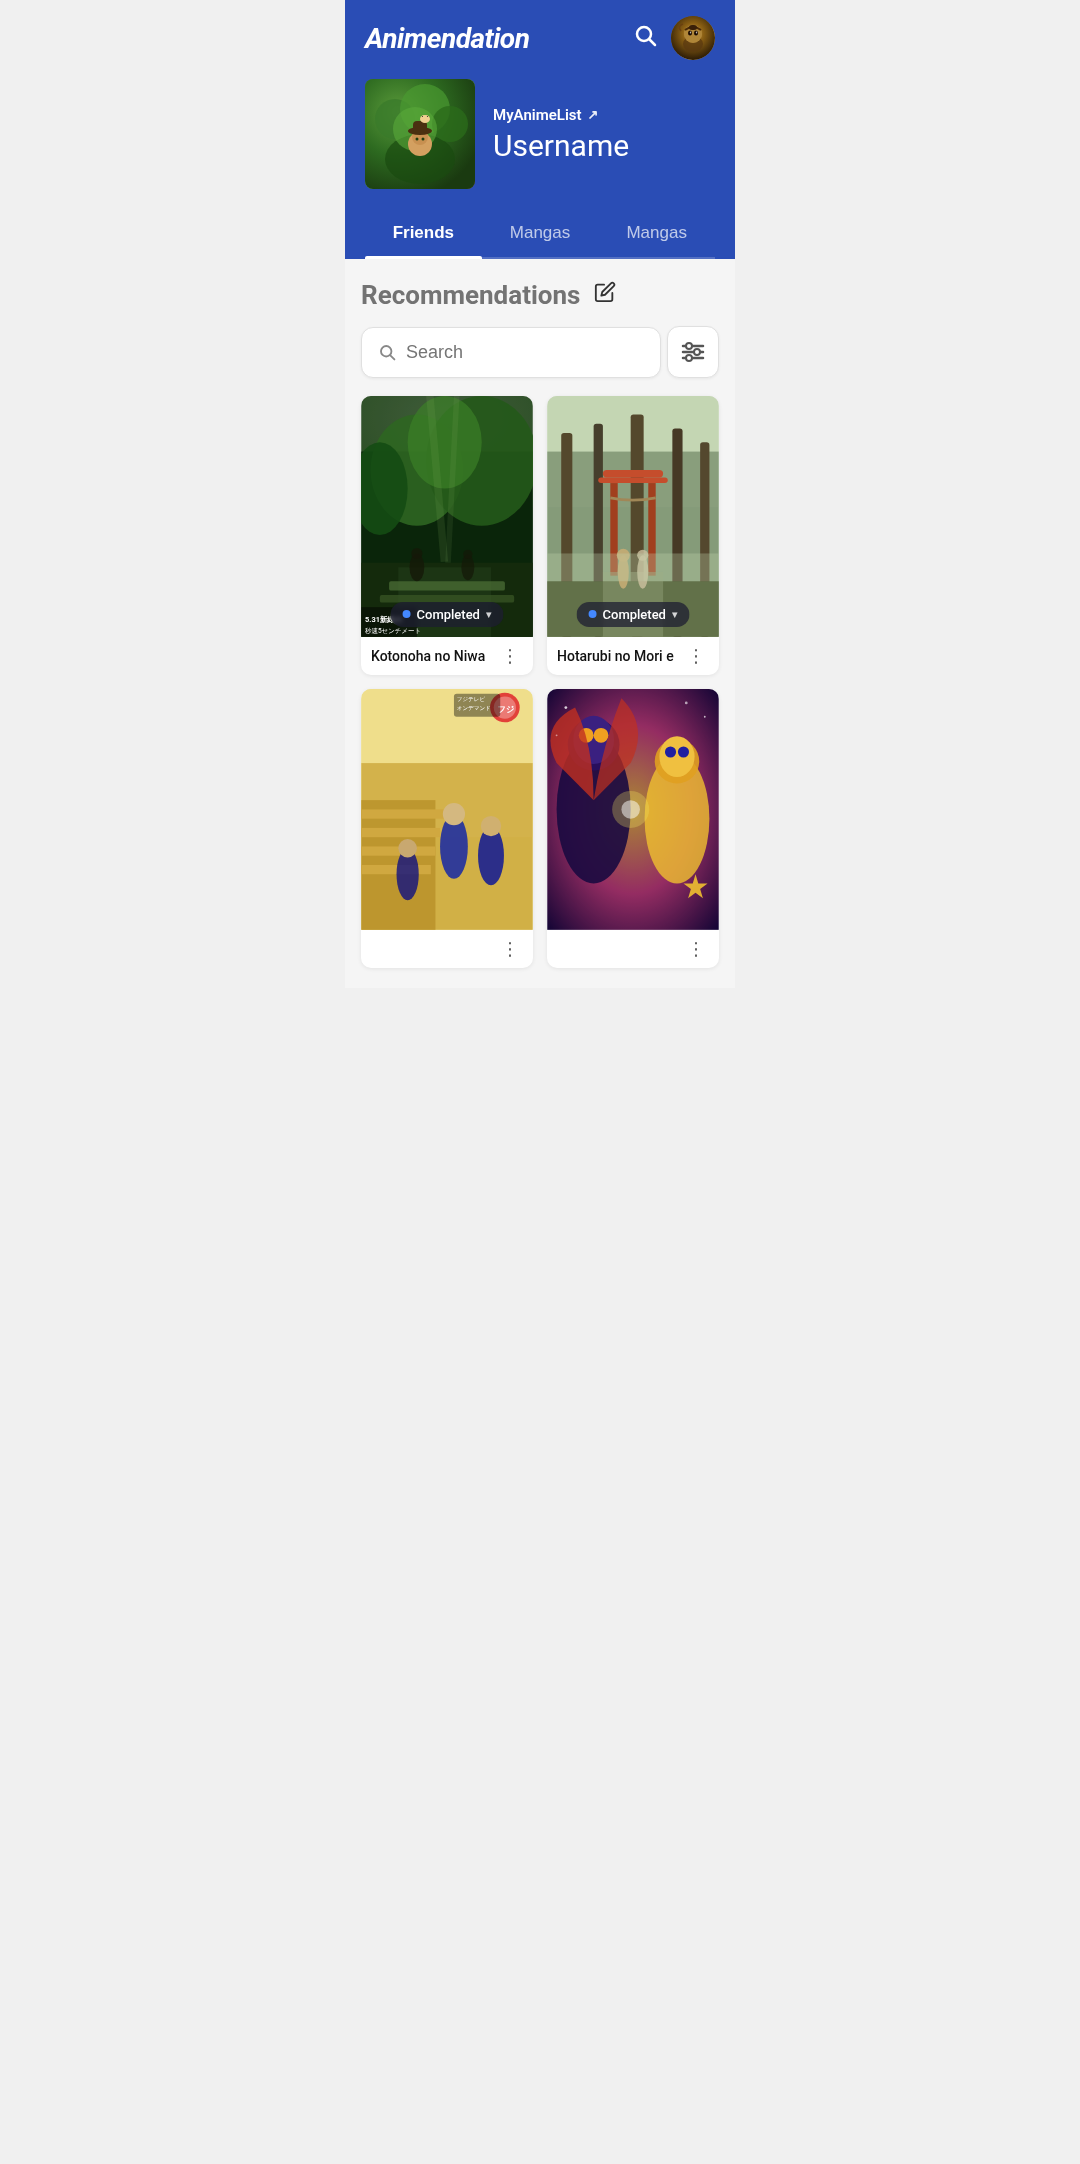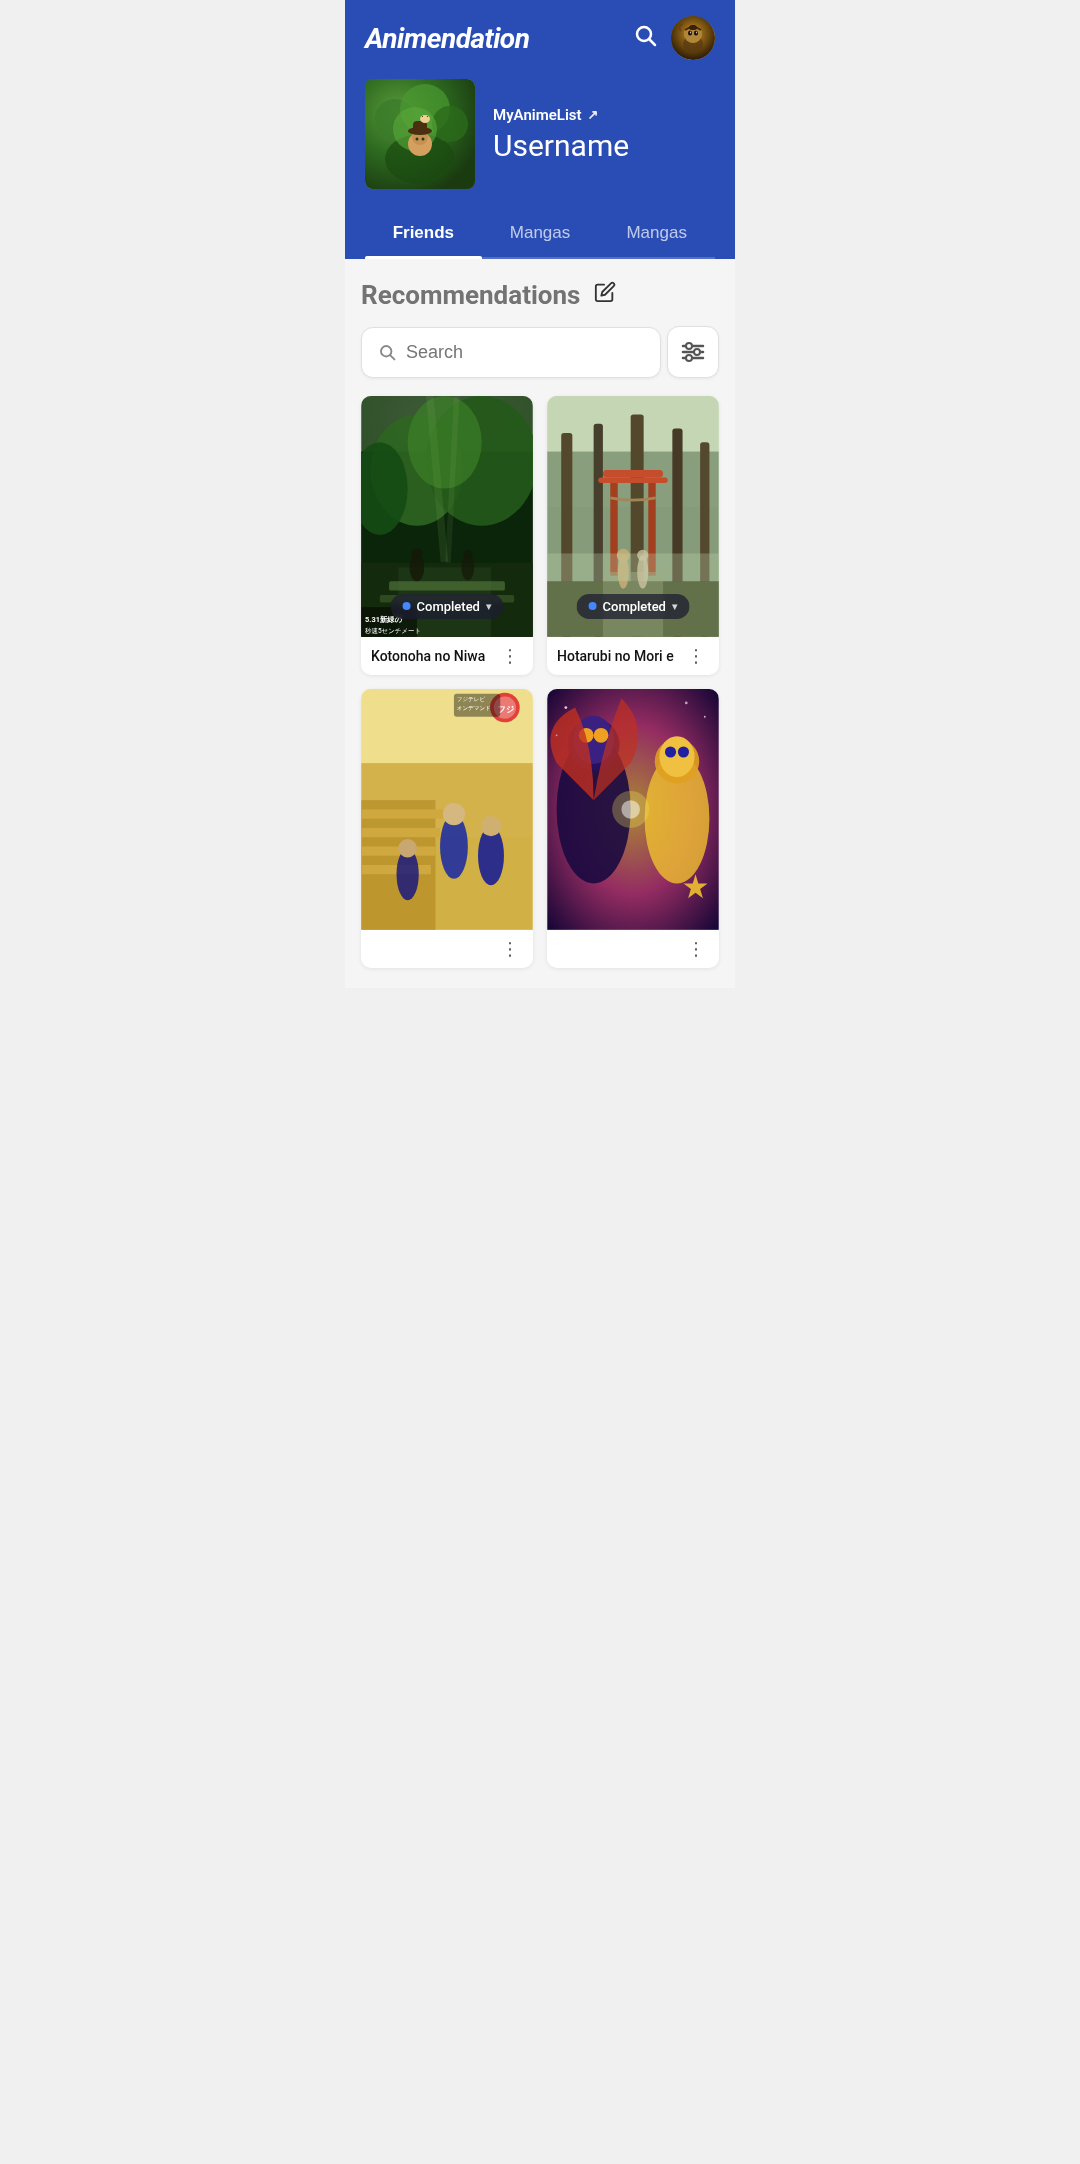--- a/index.html
+++ b/index.html
@@ -223,21 +223,21 @@
       padding-top: 140%;
       overflow: hidden;
     }
     .anime-poster-bg {
       position: absolute;
       top: 0; left: 0; right: 0; bottom: 0;
     }
     
     .status-badge {
       position: absolute;
-      bottom: 18px;
+      bottom: 10px;
       left: 50%;
       transform: translateX(-50%);
       background: rgba(30,30,50,0.75);
       color: white;
       border-radius: 20px;
       padding: 5px 12px;
       display: flex;
       align-items: center;
       gap: 6px;
       font-size: 13px;

